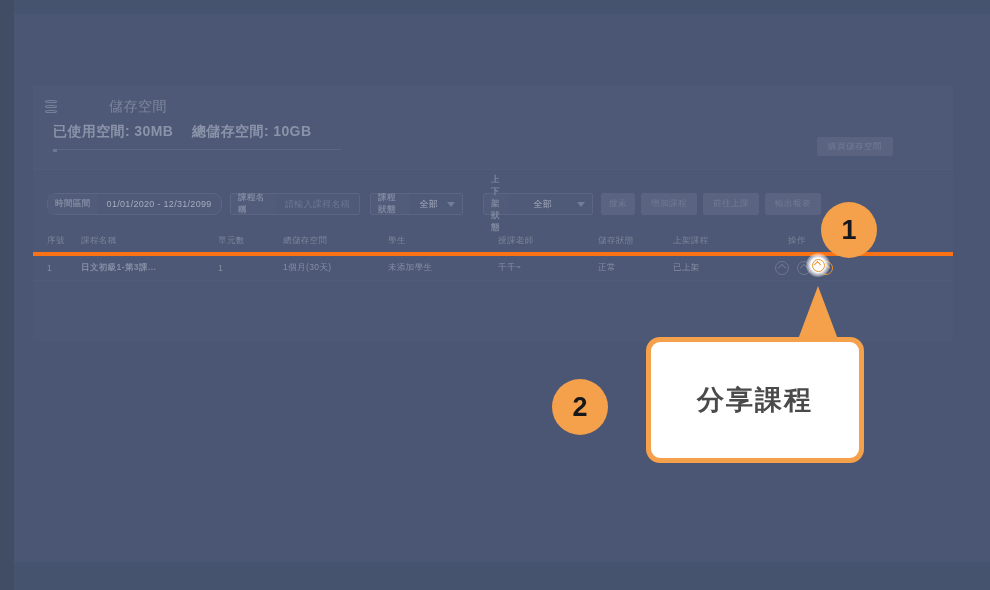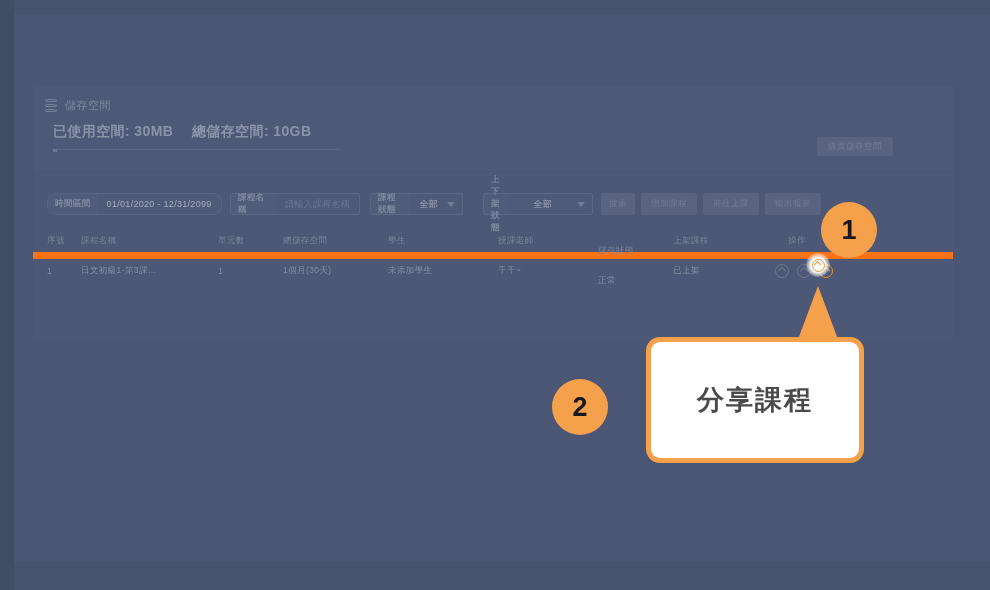--- a/index.html
+++ b/index.html
@@ -69,23 +69,24 @@
     left: 0; right: 0;
     height: 3px;
     border: 1px solid #9aa3b8;
     border-radius: 50% / 2px;
     box-sizing: border-box;
   }
   .db-icon i:nth-child(1) { top: 0; }
   .db-icon i:nth-child(2) { top: 5px; }
   .db-icon i:nth-child(3) { top: 10px; }
   .storage-title {
-    font-size: 11px;
+    font-size: 14px;
     color: #7e879e;
     letter-spacing: .5px;
+    margin-left: 44px;
   }
   .storage-usage {
     position: absolute;
     left: 20px; top: 38px;
     font-size: 14px;
     font-weight: bold;
     color: #8b93a9;
     letter-spacing: .4px;
   }
   .storage-usage .gap { display: inline-block; width: 10px; }
@@ -196,42 +197,42 @@
   
   .table-wrap {
     position: absolute;
     left: 33px; top: 230px;
     width: 920px; height: 111px;
   }
   .thead, .trow {
     position: relative;
     height: 22px;
   }
-  .thead { border-bottom: 7px solid #f97316; }
+  .thead { border-bottom: 4px solid #f97316; }
   .trow  { border-bottom: 1px solid #4f5b78; height: 24px; }
   .cell {
     position: absolute;
     top: 0;
     height: 100%;
     display: flex;
     align-items: center;
     font-size: 8.5px;
     letter-spacing: .4px;
     white-space: nowrap;
   }
   .thead .cell { color: #7b8499; font-weight: normal; }
   .trow .cell  { color: #858ea4; }
 
   .c0 { left: 14px; }
-  .c1 { left: 48px; }
+  .c1 { left: 48px; font-weight: bold; }
   .c2 { left: 185px; }
   .c3 { left: 250px; }
   .c4 { left: 355px; text-align: right; }
   .c5 { left: 465px; }
-  .c6 { left: 565px; margin-top: 10px; }
+  .c6 { left: 565px; }
   .c7 { left: 640px; }
   .c8 { left: 755px; }
 
   .actions {
     position: absolute;
     left: 742px; top: 0;
     height: 100%;
     display: flex;
     align-items: center;
     gap: 8px;

